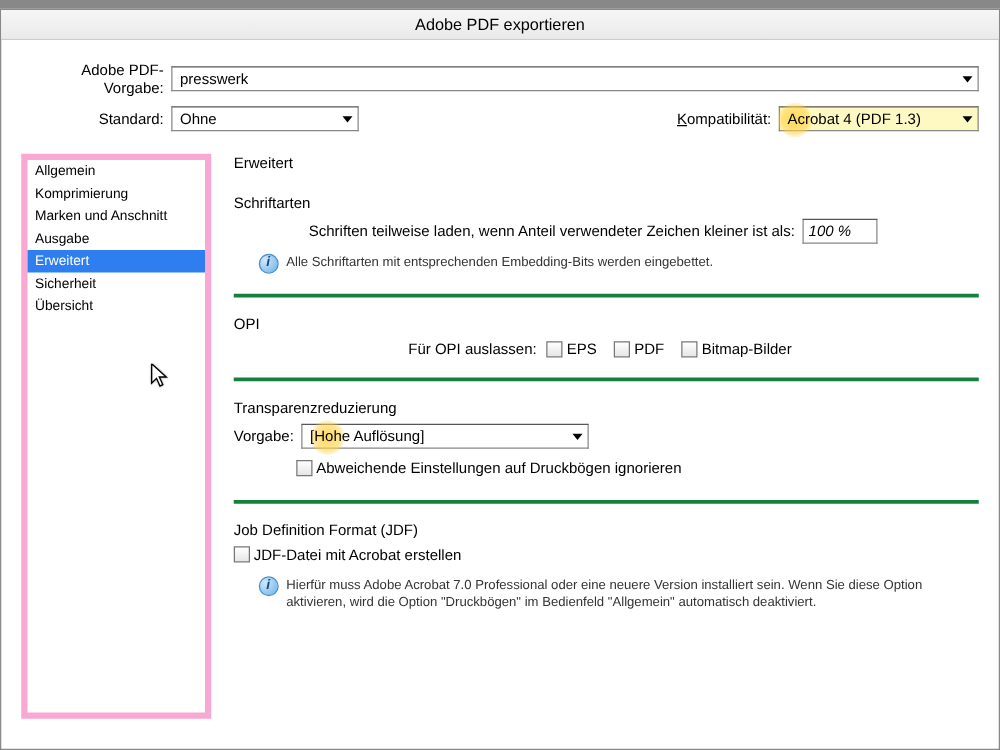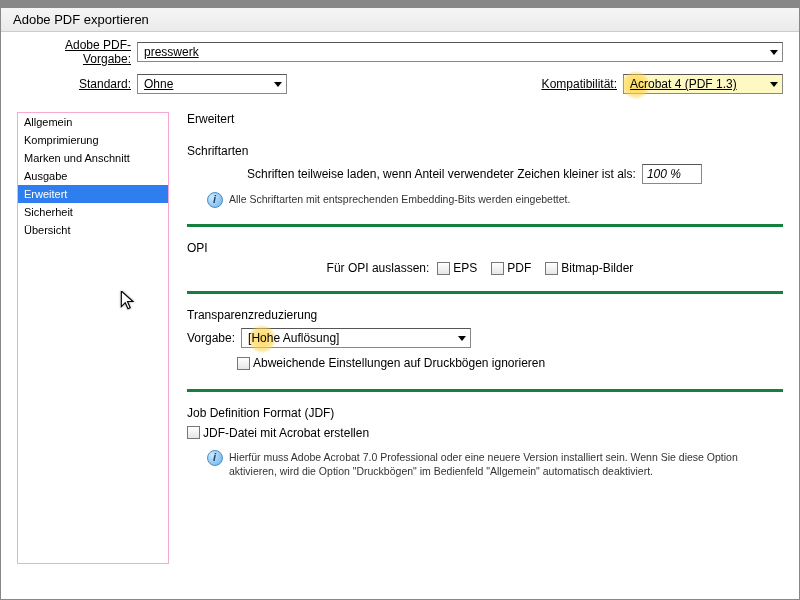--- a/index.html
+++ b/index.html
@@ -4,25 +4,24 @@
 <style>
   * { box-sizing: border-box; margin: 0; padding: 0; font-family: "Segoe UI", Tahoma, sans-serif; font-size: 12px; }
   body { background: #888; width: 800px; height: 600px; overflow: hidden; position: relative; }
   .dialog {
     position: absolute; left: 0; top: 7px; width: 800px; height: 593px;
     background: #fff; border: 1px solid #888;
   }
   .titlebar {
     background: linear-gradient(#f6f6f6,#eaeaea);
     border-bottom: 1px solid #ccc;
-    padding: 4px 12px; font-size: 13px;
+    padding: 4px 12px; font-size: 13px; text-align: center;
   }
   .topgrid {
-    padding: 6px 16px 10px 16px;
-    text-decoration: underline;
+    padding: 17px 16px 10px 16px;
   }
   .row { display: flex; align-items: center; margin-bottom: 8px; }
   .row .label { width: 120px; text-align: right; padding-right: 6px; }
   .preset-select {
     flex: 1; border: 1px solid #888; border-top-color:#555; height: 20px;
     display:flex; align-items:center; justify-content:space-between; padding:0 4px 0 6px;
     background:#fff;
   }
   .triangle-down { width:0; height:0; border-left:4px solid transparent; border-right:4px solid transparent; border-top:5px solid #000; }
   .std-select {
@@ -39,21 +38,21 @@
     display:flex; align-items:center; justify-content:space-between; padding:0 4px 0 6px;
     background:#fef9c3; position:relative;
   }
   .highlight {
     position:absolute; width:28px; height:28px; border-radius:50%;
     background: radial-gradient(circle, rgba(255,210,70,0.85) 0%, rgba(255,210,70,0.55) 55%, rgba(255,210,70,0) 75%);
     pointer-events:none;
   }
   .body { display:flex; padding: 0 16px 0 16px; }
   .sidebar {
-    width: 152px; border:1px solid #f9a8d4; background:#fff; height: 452px;
+    width: 152px; border:5px solid #f9a8d4; background:#fff; height: 452px;
   }
   .sidebar-item {
     padding: 3px 6px; font-size: 11px; cursor: default; color:#000;
   }
   .sidebar-item.sel { background:#2e7ef0; color:#fff; }
   .content { flex:1; padding: 0 0 0 18px; }
   .content h2 { font-size: 12px; font-weight: normal; margin-bottom: 18px; }
   .section-title { margin: 0 0 6px 0; }
   .section { border-bottom: 3px solid #15803d; padding-bottom: 16px; margin-bottom: 14px; }
   .section:last-child { border-bottom: none; }

